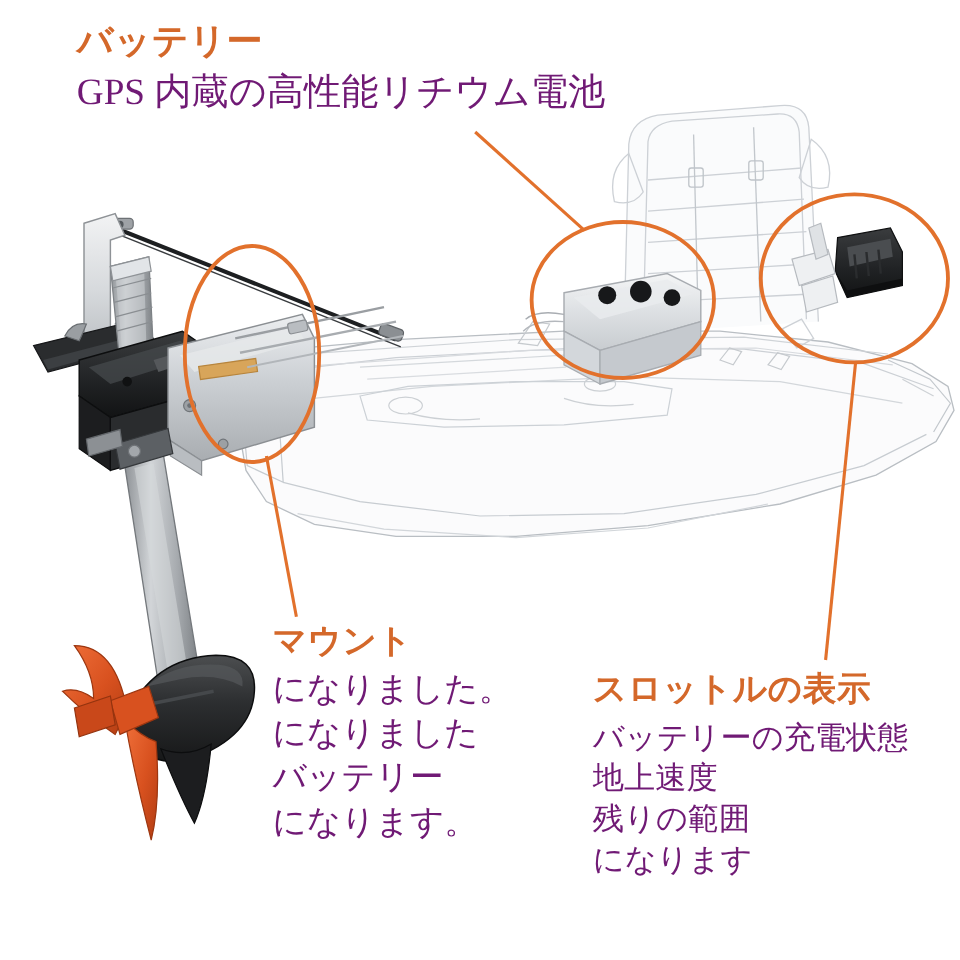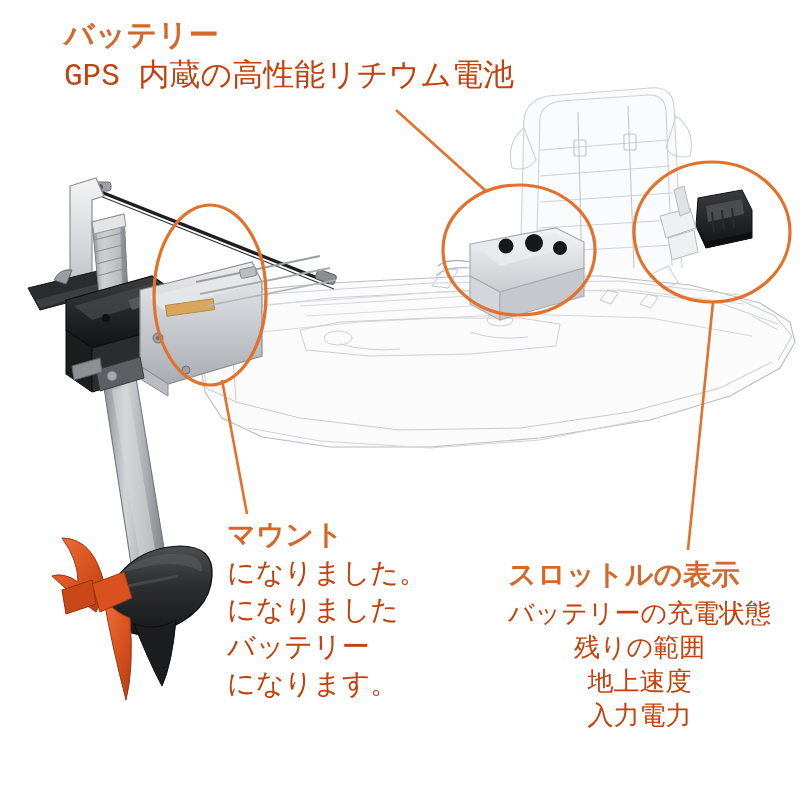--- a/index.html
+++ b/index.html
@@ -18,40 +18,40 @@
   .txt-block { position: absolute; }
 
   .heading {
     color: #d4682a;
     font-weight: bold;
     letter-spacing: 0.5px;
     white-space: nowrap;
     font-family: "Liberation Serif", "DejaVu Serif", serif;
   }
   .body-line {
-    color: #c2410c;
+    color: #701a75;
     white-space: nowrap;
-    font-family: Liberation Mono, monospace;
+    font-family: Liberation Serif, serif;
   }
 
   
   #battery-block { left: 64px; top: 18px; }
   #battery-block .heading { font-size: 30px; line-height: 34px; }
   #battery-block .body-line { font-size: 31px; line-height: 42px; margin-top: 4px; letter-spacing: 0px; }
 
   
   #mount-block { left: 227px; top: 518px; }
   #mount-block .heading { font-size: 28px; line-height: 34px; }
   #mount-block .body-line { font-size: 28px; line-height: 37px; }
   #mount-block .body-lines { margin-top: 4px; }
 
   
-  #throttle-block { left: 508px; top: 558px; }
+  #throttle-block { left: 494px; top: 558px; }
   #throttle-block .heading { font-size: 28px; line-height: 34px; }
-  #throttle-block .body-line { font-size: 26px; line-height: 34px; text-align: center; }
+  #throttle-block .body-line { font-size: 26px; line-height: 34px; }
   #throttle-block .body-lines { margin-top: 6px; }
 </style>
 </head>
 <body>
 
 <div id="page">
 
   <svg class="art" viewBox="0 0 800 800" xmlns="http://www.w3.org/2000/svg">
     <defs>
       <linearGradient id="shaftGrad" x1="0" y1="0" x2="1" y2="0">
@@ -286,19 +286,19 @@
       <div class="body-line">になりました</div>
       <div class="body-line">バッテリー</div>
       <div class="body-line">になります。</div>
     </div>
   </div>
 
   <div class="txt-block" id="throttle-block">
     <div class="heading">スロットルの表示</div>
     <div class="body-lines">
       <div class="body-line">バッテリーの充電状態</div>
+      <div class="body-line">地上速度</div>
       <div class="body-line">残りの範囲</div>
-      <div class="body-line">地上速度</div>
-      <div class="body-line">入力電力</div>
+      <div class="body-line">になります</div>
     </div>
   </div>
 
 </div>
 
 </body></html>

